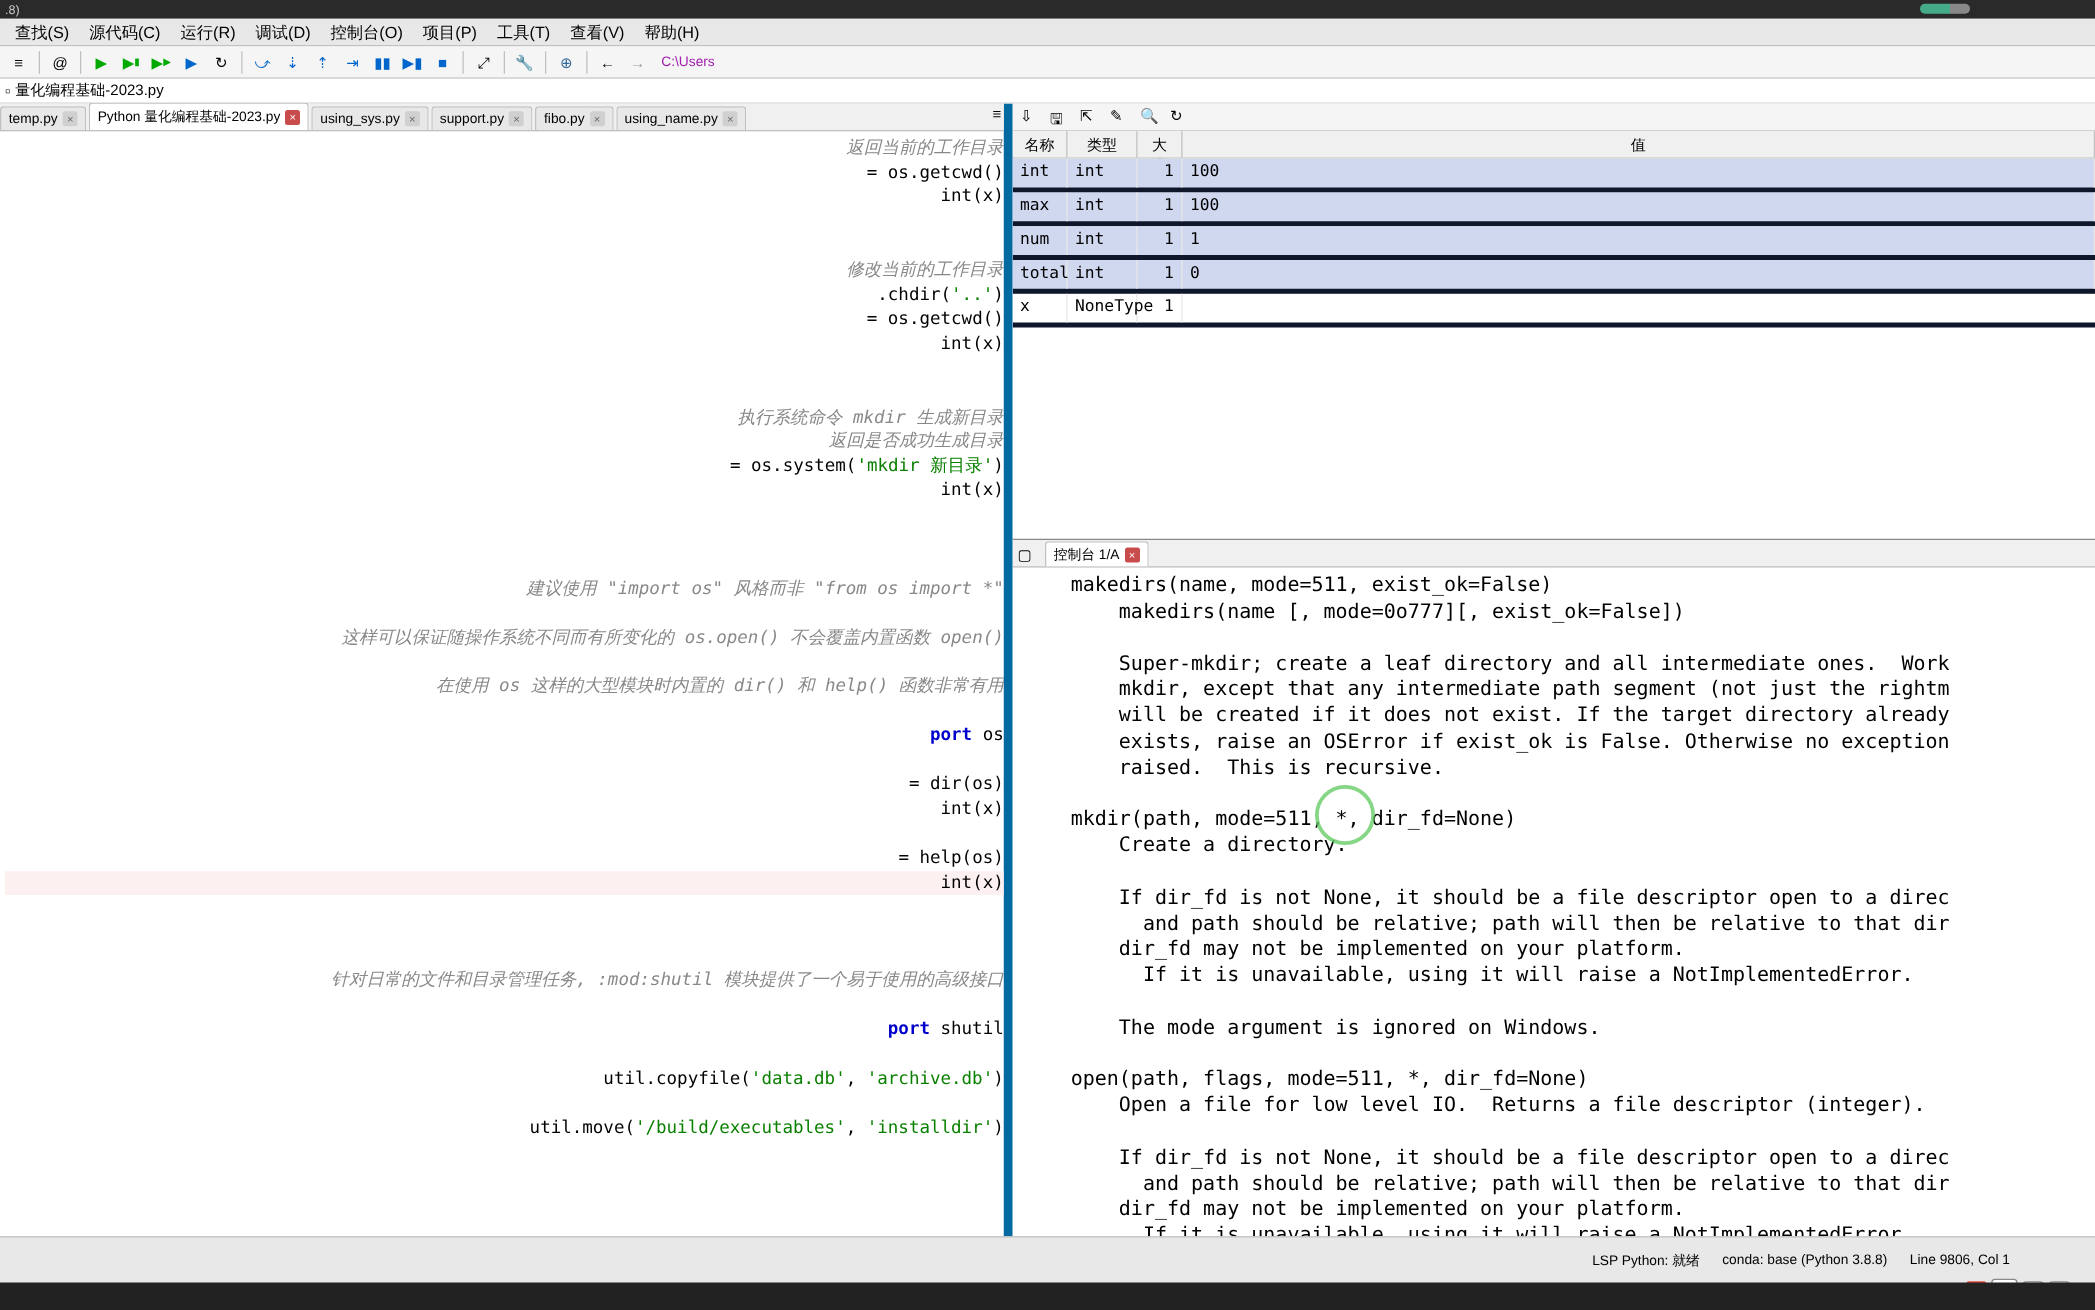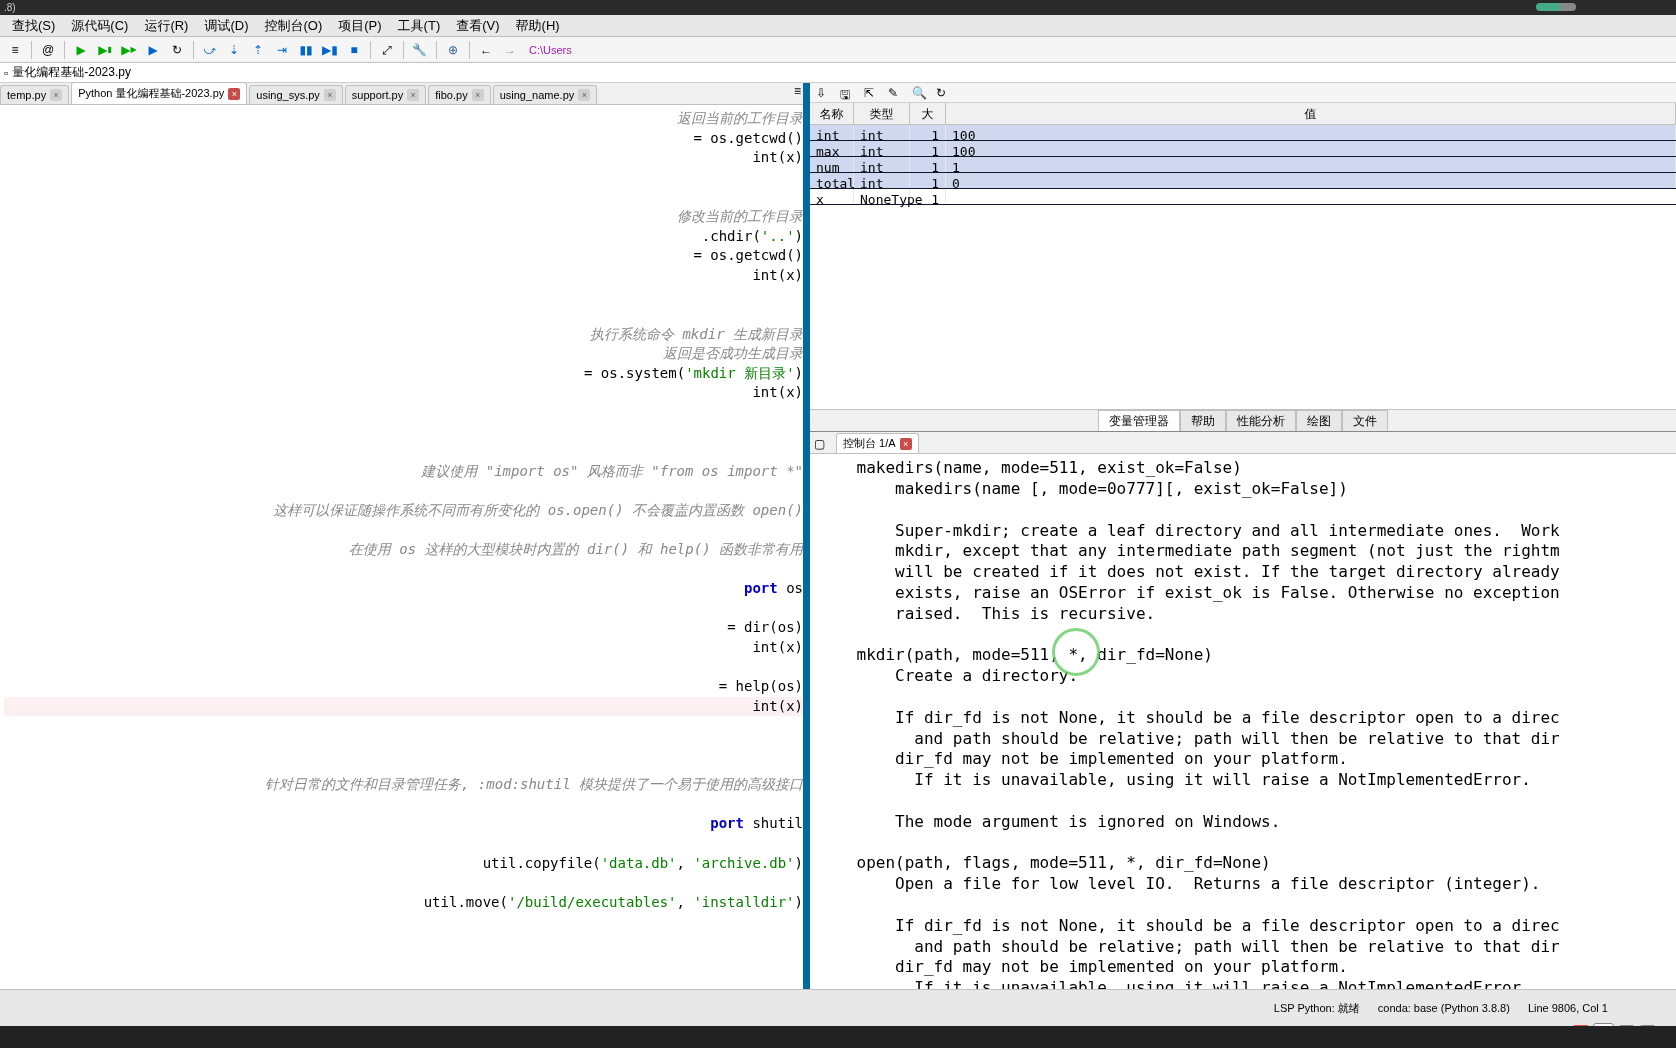--- a/index.html
+++ b/index.html
@@ -31,21 +31,21 @@
 .right-pane { flex: 1; display: flex; flex-direction: column; background: #fff; }
 .var-toolbar { height: 22px; background: #f5f5f5; border-bottom: 1px solid #d0d0d0; display: flex; align-items: center; padding: 0 6px; gap: 10px; }
 .var-tb-icon { width: 14px; height: 14px; cursor: pointer; }
 .var-header { height: 22px; background: #f0f0f0; border-bottom: 1px solid #c0c0c0; display: flex; }
 .var-col { border-right: 1px solid #c0c0c0; padding: 3px 6px; text-align: center; font-size: 12px; }
 .var-col.name { width: 44px; }
 .var-col.type { width: 56px; }
 .var-col.size { width: 36px; }
 .var-col.value { flex: 1; }
 .var-body { height: 270px; overflow: auto; background: #fff; }
-.var-row { display: flex; height: 16px; border-bottom: 1px solid #0f172a; font-family: Consolas, monospace; font-size: 13px; }
+.var-row { display: flex; height: 27px; border-bottom: 4px solid #0f172a; font-family: Consolas, monospace; font-size: 13px; }
 .var-row.selected { background: #d0d8f0; }
 .var-cell { padding: 3px 6px; border-right: 1px solid #e8e8e8; }
 .var-cell.name { width: 44px; }
 .var-cell.type { width: 56px; }
 .var-cell.size { width: 36px; text-align: right; }
 .var-cell.value { flex: 1; }
 .var-tabs { height: 22px; background: #f0f0f0; border-top: 1px solid #c0c0c0; display: flex; justify-content: center; align-items: flex-start; }
 .var-tab { padding: 2px 10px; background: #e8e8e8; border: 1px solid #c0c0c0; font-size: 12px; cursor: pointer; }
 .var-tab.active { background: #fff; }
 .console-pane { flex: 1; display: flex; flex-direction: column; border-top: 1px solid #888; }
@@ -193,27 +193,20 @@
           <div class="var-cell size">1</div>
           <div class="var-cell value">0</div>
         </div>
         <div class="var-row">
           <div class="var-cell name">x</div>
           <div class="var-cell type">NoneType</div>
           <div class="var-cell size">1</div>
         </div>
       </div>
     <div style="flex:0 0 auto;height:38px;background:#fff"></div>
-    <div class="var-tabs" id="vartabs">
-        <div class="var-tab active">变量管理器</div>
-        <div class="var-tab">帮助</div>
-        <div class="var-tab">性能分析</div>
-        <div class="var-tab">绘图</div>
-        <div class="var-tab">文件</div>
-      </div>
 
     <div class="console-pane">
       <div class="console-tabs">
         <span class="console-tab-icon">▢</span>
         <div class="console-tab">
           <span>控制台 1/A</span>
           <span class="tab-close modified">×</span>
         </div>
       </div>
       <div class="console-content">    makedirs(name, mode=511, exist_ok=False)

